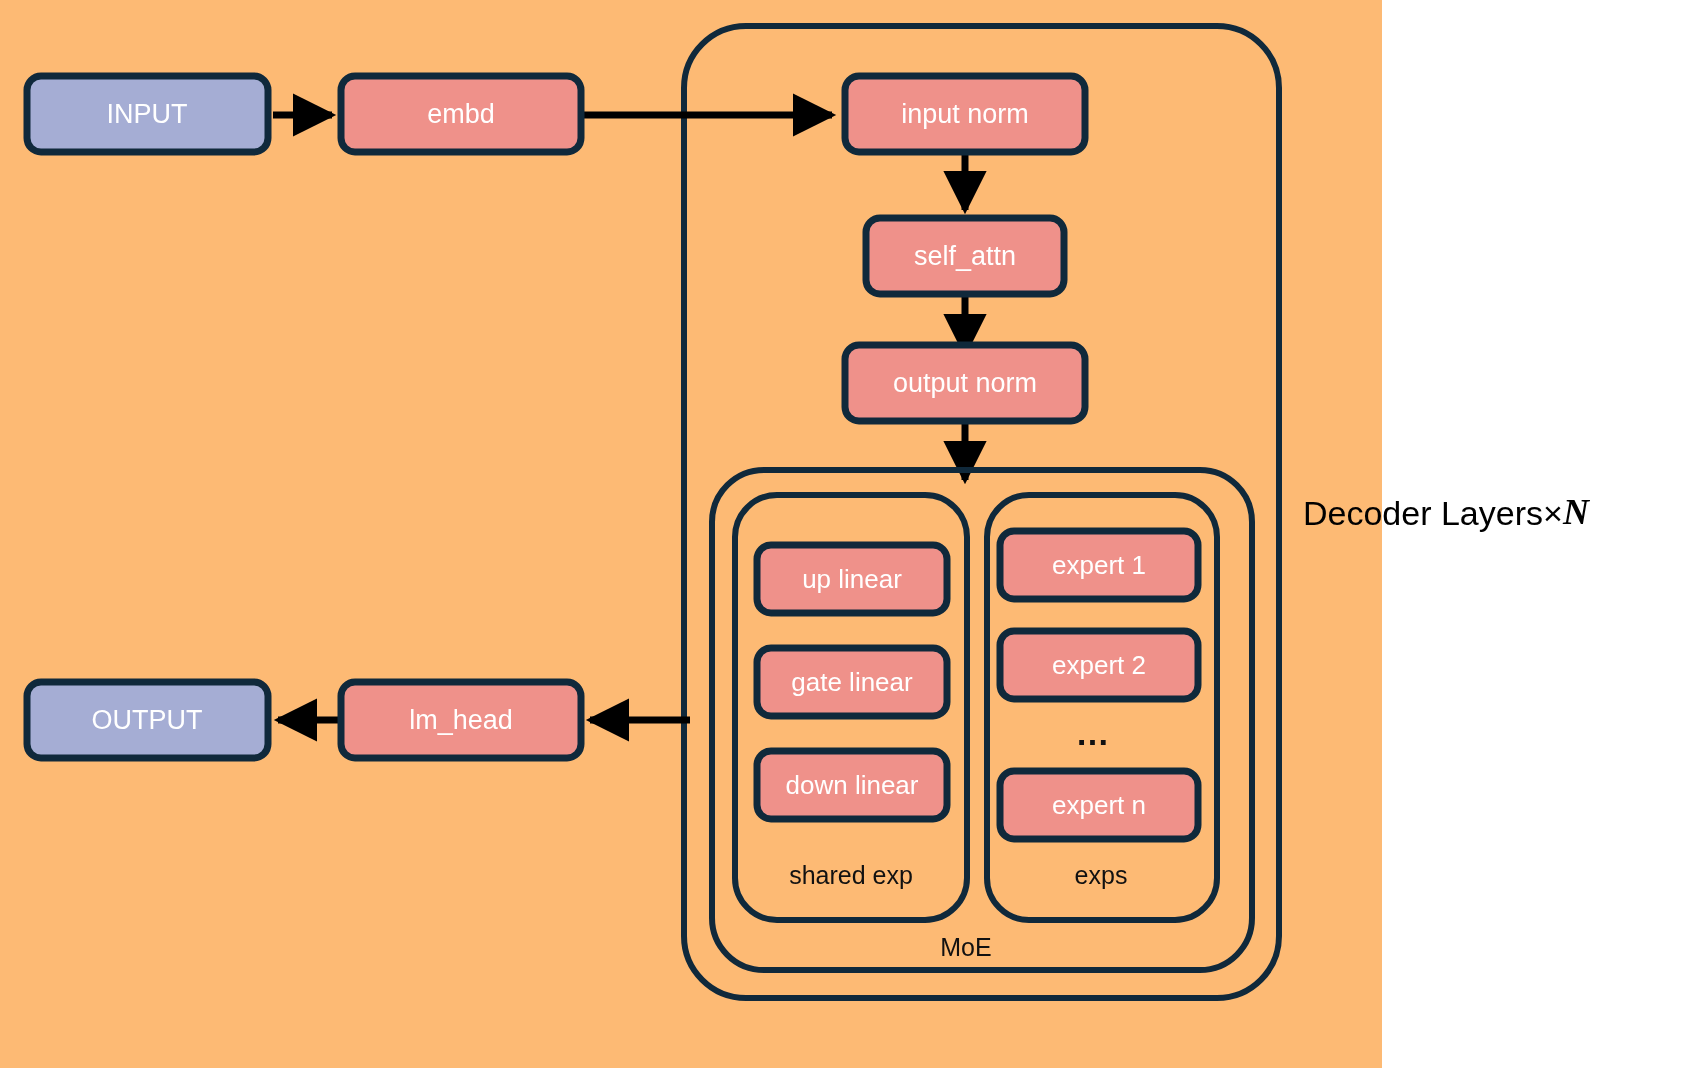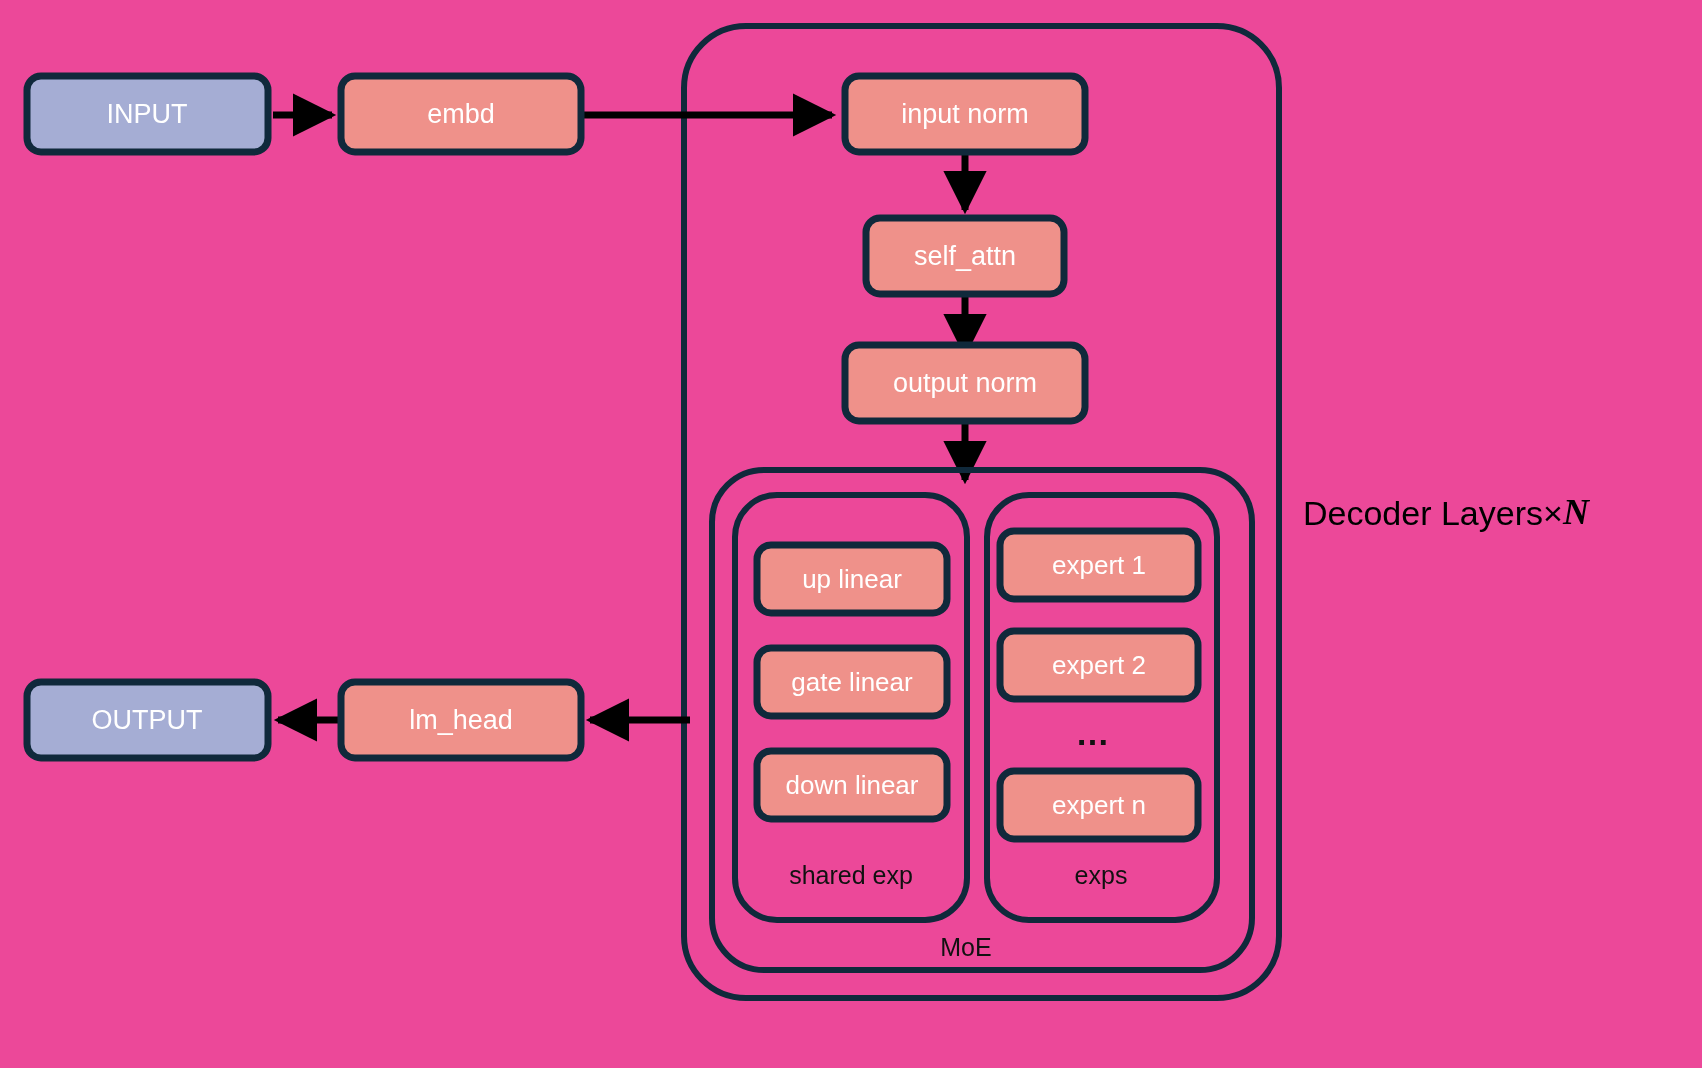--- a/index.html
+++ b/index.html
@@ -8,23 +8,23 @@
     background: #ffffff;
   }
   body {
     width: 1702px;
     height: 1068px;
     overflow: hidden;
     font-family: "Liberation Sans", sans-serif;
   }
   #stage {
     position: relative;
-    width: 1702px;
+    width: 1382px;
     height: 1068px;
-    background: #ec4899;
+    background: #fdba74;
   }
   svg#diagram {
     position: absolute;
     inset: 0;
     width: 1702px;
     height: 1068px;
     display: block;
   }
   .node-text {
     font-family: "Liberation Sans", sans-serif;

